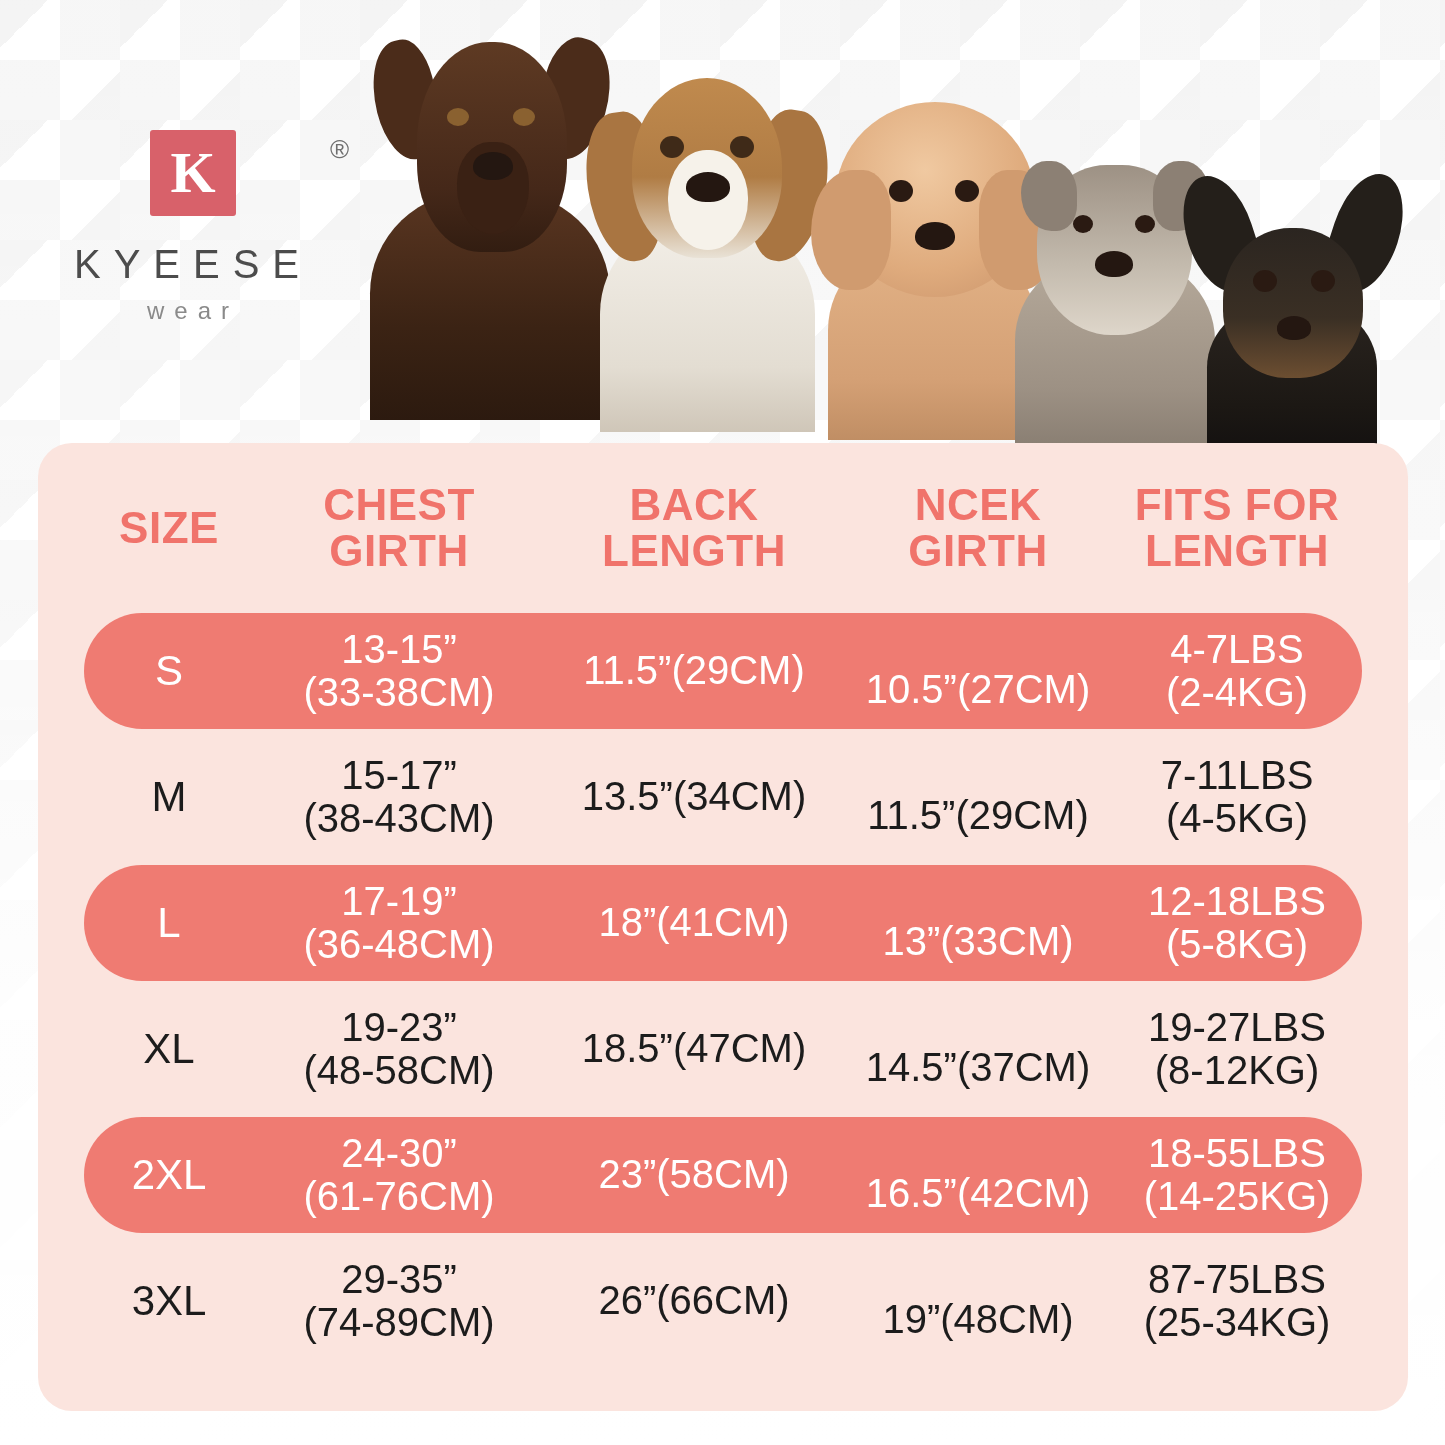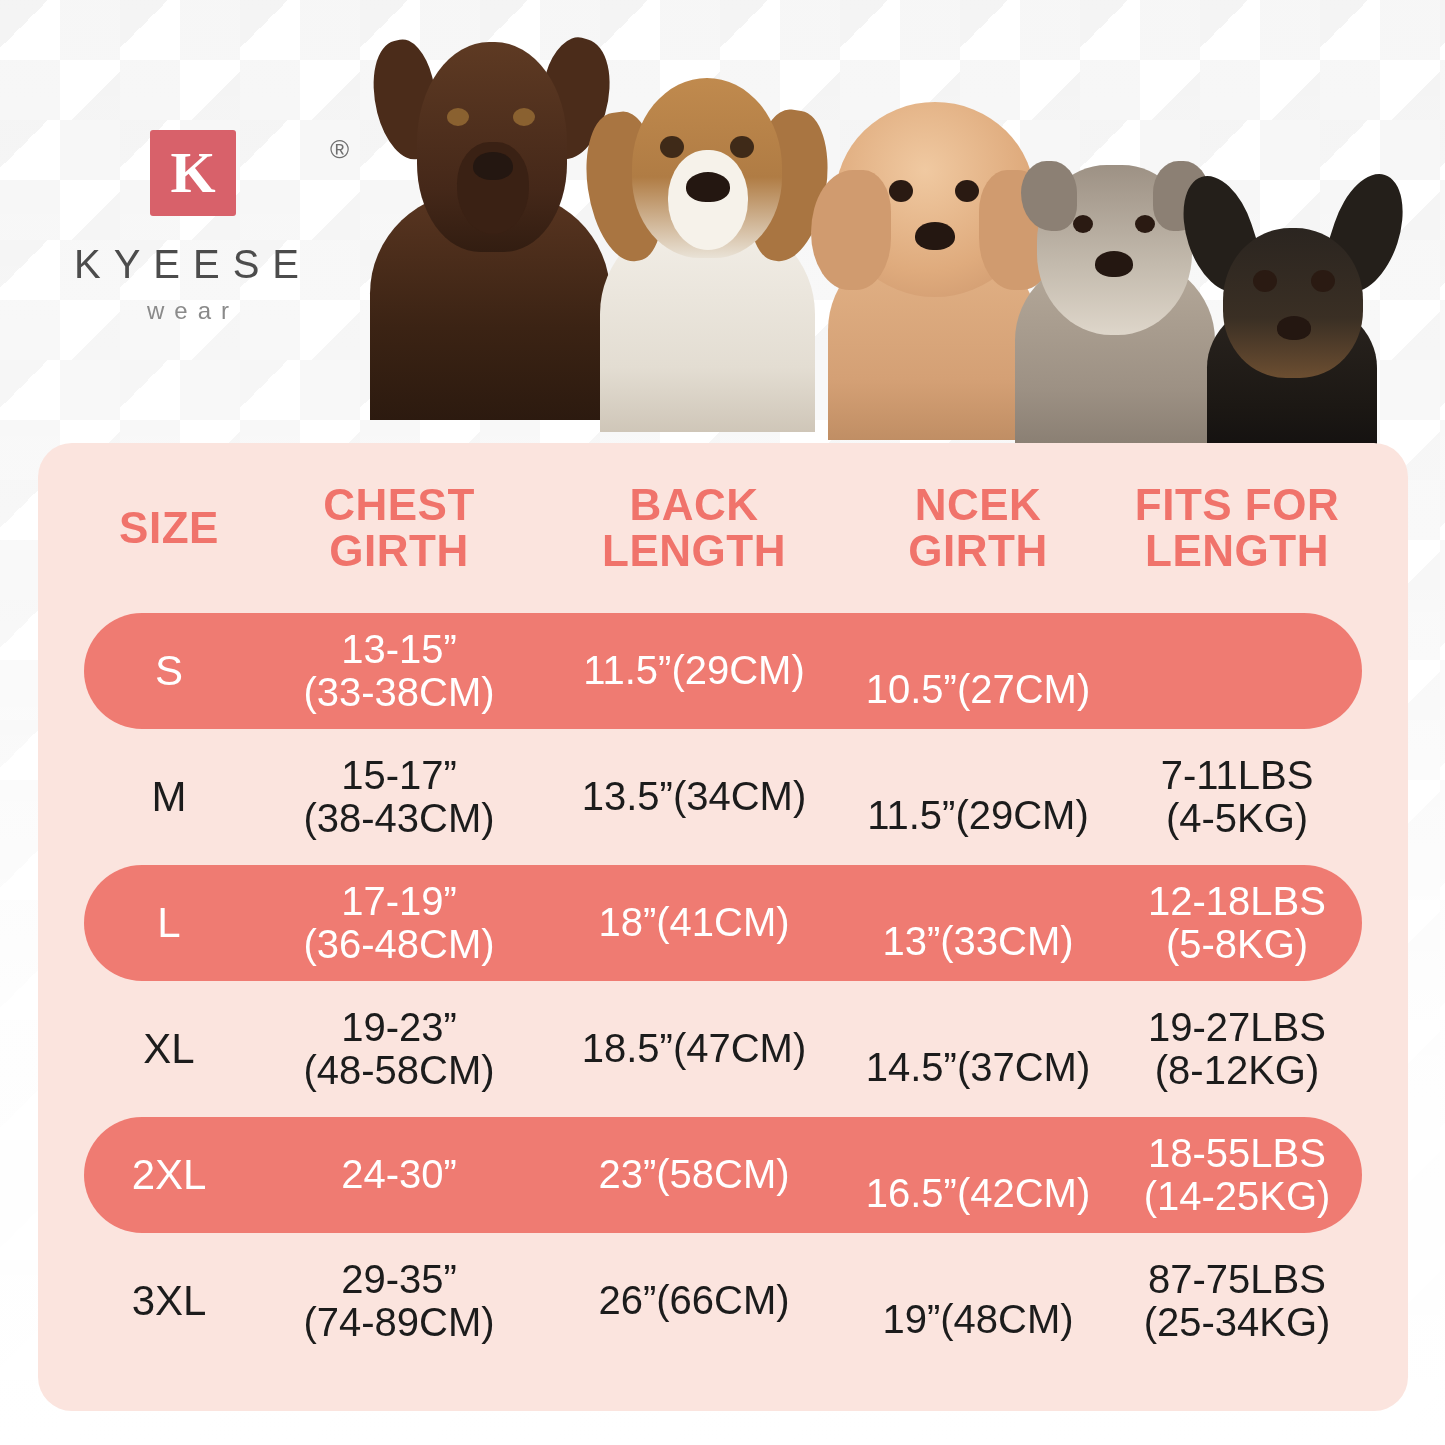--- a/index.html
+++ b/index.html
@@ -303,20 +303,24 @@
       </div>
 
       <div class="row data-row alt">
         <div class="cell size-cell c-size">S</div>
         <div class="cell c-chest two-line">
           <span>13-15”</span>
           <span>(33-38CM)</span>
         </div>
         <div class="cell c-back">11.5”(29CM)</div>
         <div class="cell c-neck">10.5”(27CM)</div>
+        <div class="cell c-weight two-line">
+          <span>4-7LBS</span>
+          <span>(2-4KG)</span>
+        </div>
       </div>
 
       <div class="row data-row">
         <div class="cell size-cell c-size">M</div>
         <div class="cell c-chest two-line">
           <span>15-17”</span>
           <span>(38-43CM)</span>
         </div>
         <div class="cell c-back">13.5”(34CM)</div>
         <div class="cell c-neck">11.5”(29CM)</div>
@@ -351,20 +355,21 @@
         <div class="cell c-weight two-line">
           <span>19-27LBS</span>
           <span>(8-12KG)</span>
         </div>
       </div>
 
       <div class="row data-row alt">
         <div class="cell size-cell c-size">2XL</div>
         <div class="cell c-chest two-line">
           <span>24-30”</span>
+          <span>(61-76CM)</span>
         </div>
         <div class="cell c-back">23”(58CM)</div>
         <div class="cell c-neck">16.5”(42CM)</div>
         <div class="cell c-weight two-line">
           <span>18-55LBS</span>
           <span>(14-25KG)</span>
         </div>
       </div>
 
       <div class="row data-row">

